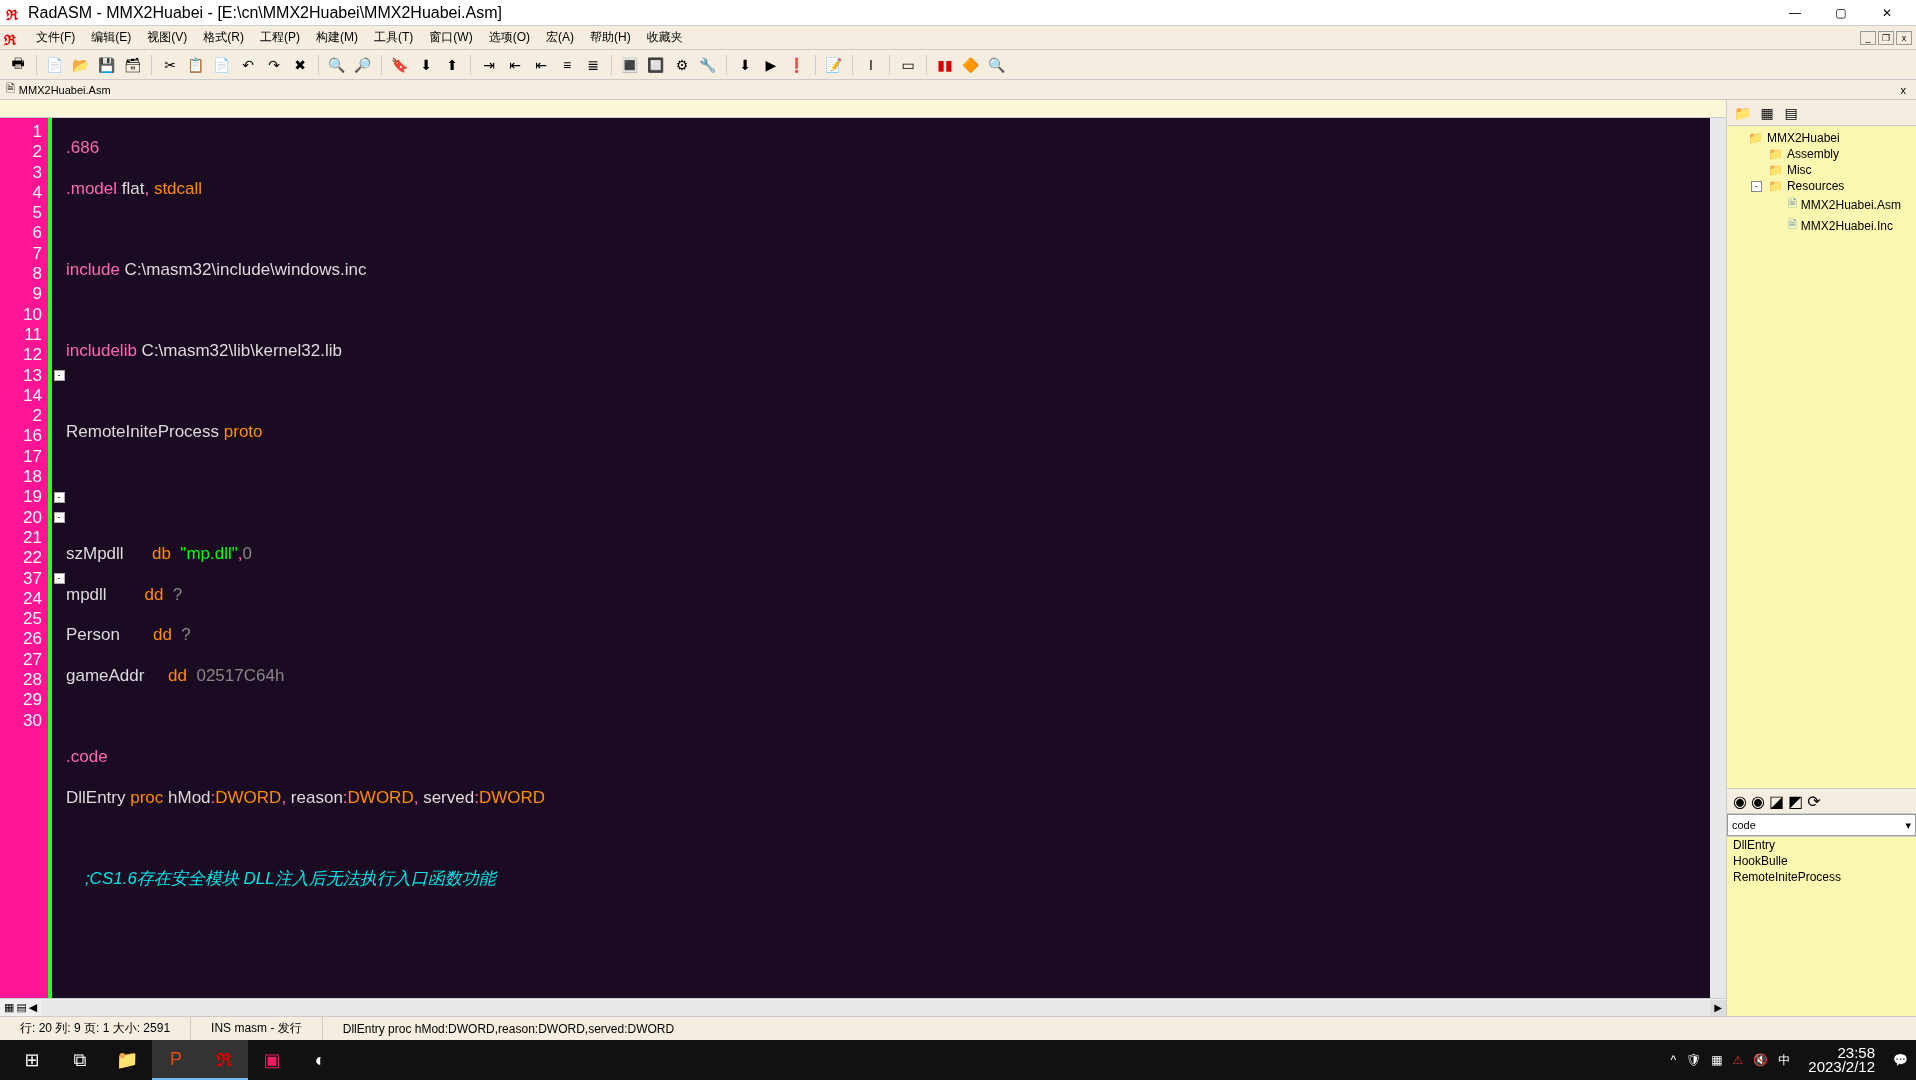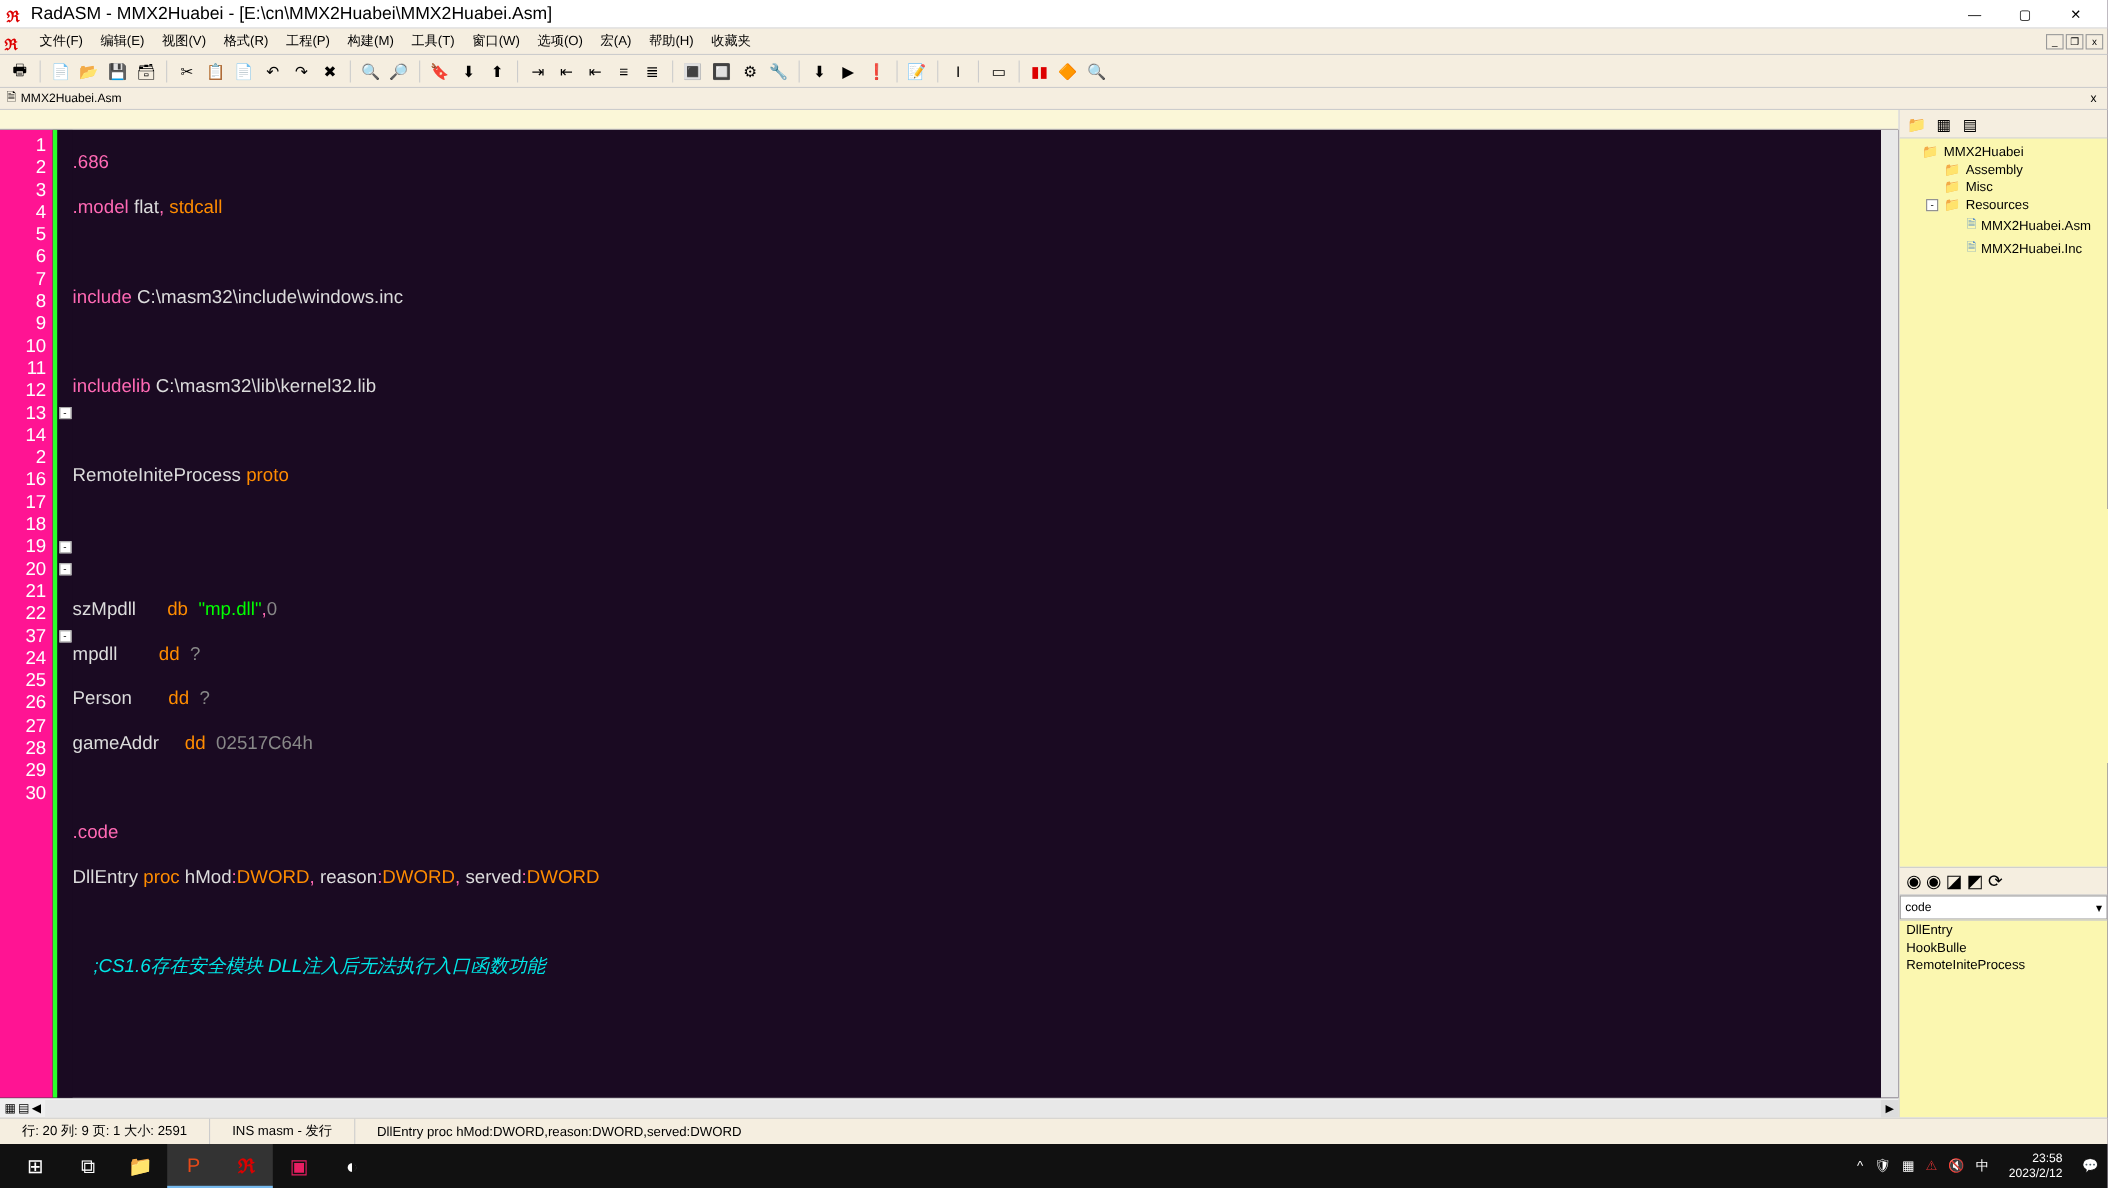--- a/index.html
+++ b/index.html
@@ -78,21 +78,21 @@
 
 
 .statusbar { height: 24px; background: #f5eee0; display: flex; align-items: center; font-size: 12px; border-top: 1px solid #ccc; }
 .statusbar .sb-cell { padding: 0 20px; border-right: 1px solid #ccc; height: 100%; display: flex; align-items: center; }
 
 
 .taskbar { height: 40px; background: #111; display: flex; align-items: center; padding: 0 8px; color: #fff; }
 .taskbar .tb-item { width: 48px; height: 40px; display: flex; align-items: center; justify-content: center; font-size: 18px; }
 .taskbar .tb-item.active { border-bottom: 2px solid #76b9ed; background: #333; }
 .taskbar .tray { margin-left: auto; display: flex; align-items: center; gap: 10px; font-size: 12px; }
-.taskbar .clock { text-align: right; line-height: 14px; font-size: 11px; padding: 0 8px; }
+.taskbar .clock { text-align: right; line-height: 14px; font-size: 15px; padding: 0 8px; }
 </style>
 </head>
 <body>
 
 <div class="titlebar">
   <div class="app-icon">ℜ</div>
   <div class="title">RadASM - MMX2Huabei - [E:\cn\MMX2Huabei\MMX2Huabei.Asm]</div>
   <div class="win-btns">
     <div class="win-btn">—</div>
     <div class="win-btn">▢</div>

